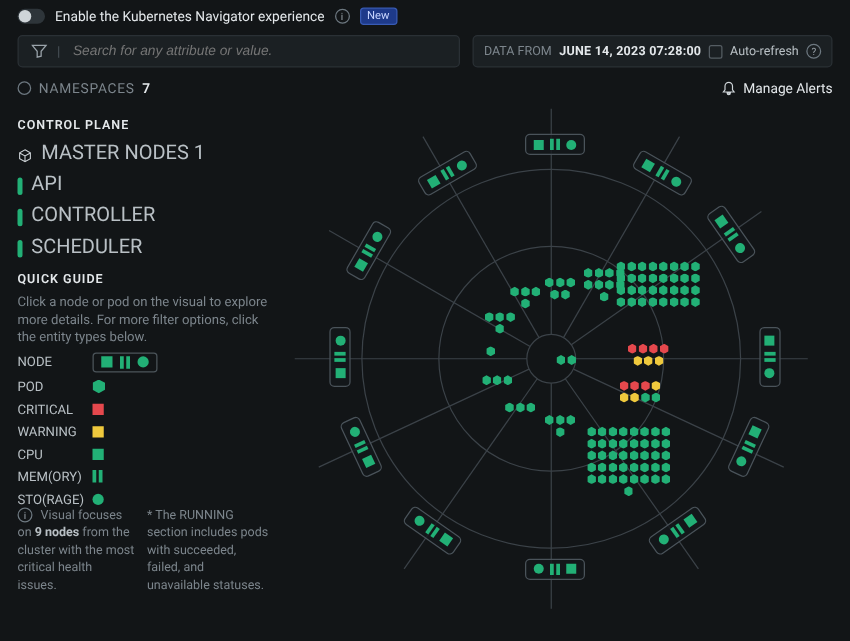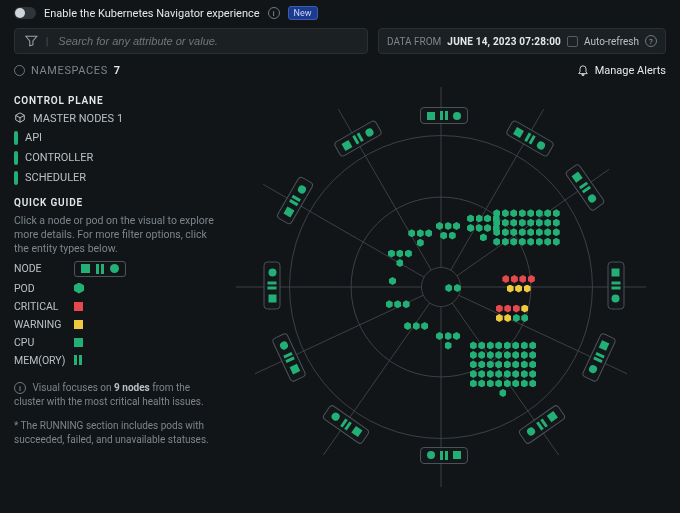--- a/index.html
+++ b/index.html
@@ -70,39 +70,39 @@
   .ns .hcircle{width:11px;height:11px;border:1px solid #6d7880;border-radius:50%}
   .ns b{color:var(--text-bright);font-weight:600}
   .alerts{display:flex;align-items:center;gap:6px;color:var(--text-bright);cursor:pointer}
   .bell{width:12px;height:12px;display:inline-block}
   .main{
     display:flex;gap:10px;padding:4px 24px 10px 14px;
   }
   .sidebar{width:202px;flex:none;color:var(--text)}
   .h{letter-spacing:.8px;font-size:10px;color:var(--text-bright);margin:8px 0 6px;font-weight:600}
   .cp-list{display:flex;flex-direction:column;gap:6px;margin-bottom:8px}
-  .cp-item{display:flex;align-items:flex-start;gap:7px;font-size:11px}
+  .cp-item{display:flex;align-items:flex-end;gap:7px;font-size:16px}
   .cube{width:12px;height:12px;display:inline-block}
   .vbar{width:4px;height:14px;border-radius:2px;background:var(--green)}
   .guide{margin-top:12px}
   .guide p{margin:4px 0;color:var(--text-dim);line-height:1.35;font-size:10.5px}
   .legend{display:flex;flex-direction:column;gap:5px;}
   .lg{display:flex;align-items:center;gap:8px;font-size:10.5px}
   .nodebox{border:1px solid #4c555b;border-radius:3px;padding:2px 6px;display:flex;
     align-items:center;gap:6px}
   .sq{width:9px;height:9px;background:var(--green)}
   .twobar{display:flex;gap:2px}
   .twobar span{width:3px;height:10px;background:var(--green)}
   .dot{width:9px;height:9px;border-radius:50%;background:var(--green)}
   .hex{width:10px;height:11px;background:var(--green);
     clip-path:polygon(50% 0,100% 25%,100% 75%,50% 100%,0 75%,0 25%)}
   .hex.sm{width:7px;height:8px}
   .hex.red{background:var(--red)}
   .hex.yellow{background:var(--yellow)}
-  .footnotes{margin-top:14px;display:flex;flex-direction:column;gap:10px}
+  .footnotes{display:flex;gap:10px}
   .footnotes p{margin:0;color:var(--text-dim);font-size:10px;line-height:1.4}
   .footnotes b{color:var(--text)}
   .viz{flex:1;position:relative;min-height:400px}
   svg.wheel{position:absolute;inset:0;width:100%;height:100%}
   .nodecap{position:absolute;border:1px solid #4a535a;border-radius:4px;
     background:rgba(20,24,27,.8);padding:3px 6px;display:flex;gap:5px;align-items:center}
   .nodecap .sq{width:8px;height:8px}
   .nodecap .twobar span{width:3px;height:9px}
   .nodecap .dot{width:8px;height:8px}
   .cluster{position:absolute;display:flex;flex-wrap:wrap;gap:1.5px;justify-content:center}
@@ -204,20 +204,24 @@
       <div class="lg">
         <span style="width:52px">CPU</span>
         <span class="sq"></span>
       </div>
       <div class="lg">
         <span style="width:52px">MEM(ORY)</span>
         <span class="twobar">
             <span></span>
             <span></span>
           </span>
+      </div>
+      <div class="lg">
+        <span style="width:52px">STO(RAGE)</span>
+        <span class="dot"></span>
       </div>
     </div>
 
     <div class="footnotes">
       <p>
         <span class="info-icon" style="margin-right:4px">i</span>
         <span>Visual focuses on </span><b>9 nodes</b><span> from the cluster with the most critical health issues.</span>
       </p>
       <p>* The RUNNING section includes pods with succeeded, failed, and unavailable statuses.</p>
     </div>

